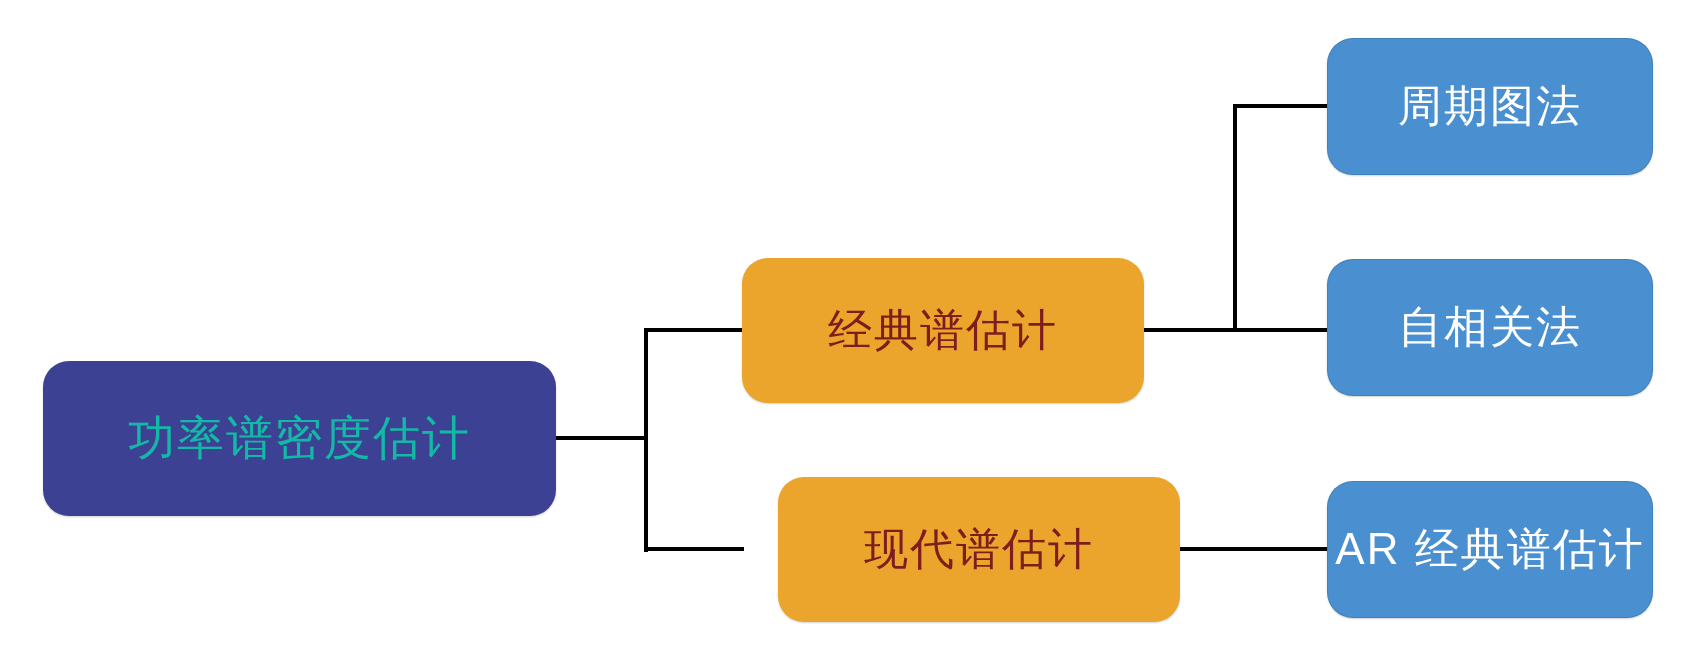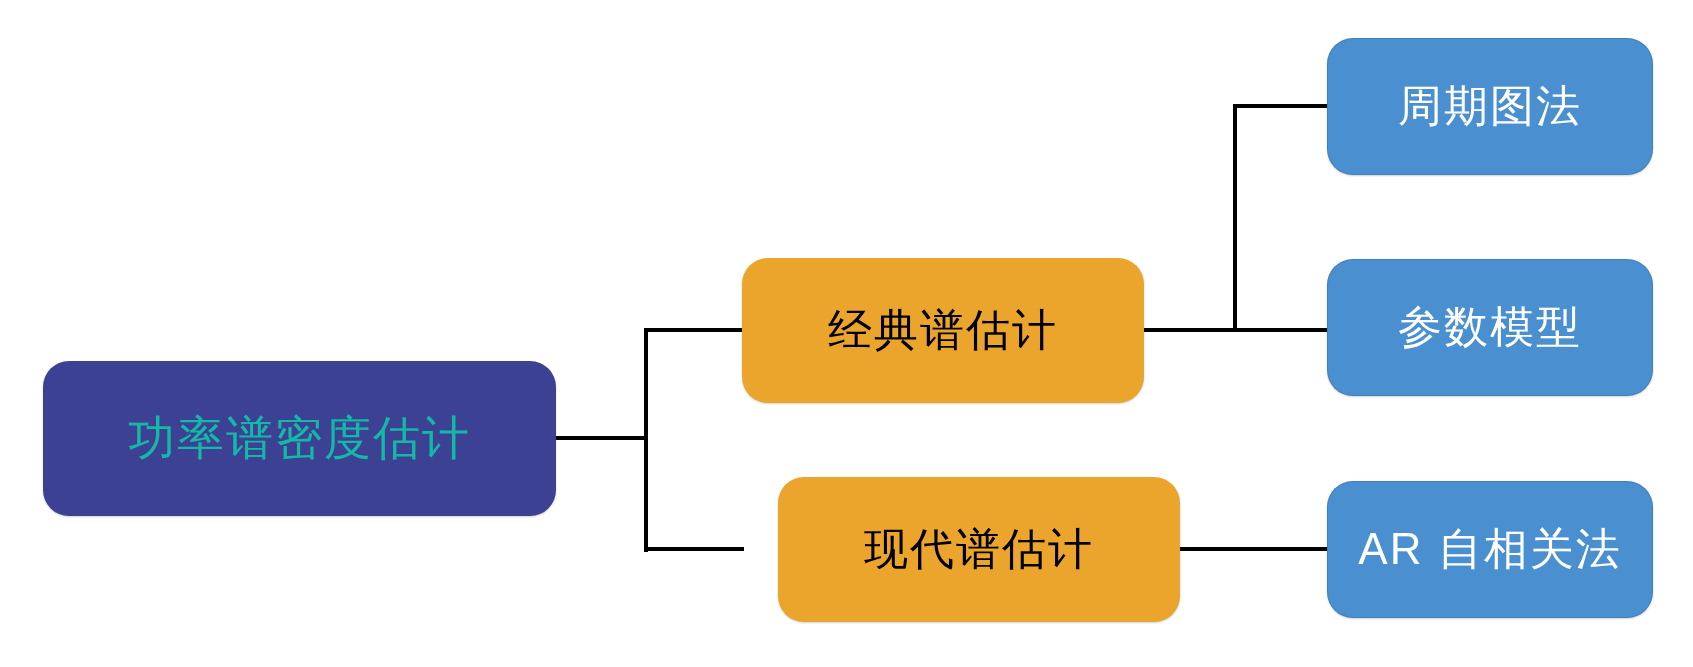--- a/index.html
+++ b/index.html
@@ -30,21 +30,21 @@
   .node-root {
     left: 43px; top: 361px;
     width: 513px; height: 155px;
     background: #3C4193;
     color: #14b8a6;
     font-size: 47px;
   }
   .node-branch {
     width: 402px; height: 145px;
     background: #EBA42C;
-    color: #000000;
+    color: #7f1d1d;
     font-size: 44px;
   }
   .node-branch-classic { left: 742px; top: 258px; }
   .node-branch-modern  { left: 742px; top: 477px; margin-left: 36px; }
   .node-leaf {
     width: 326px; height: 137px;
     background: #4A90D0;
     color: #ffffff;
     font-size: 44px;
     border: 1px solid rgba(35,80,125,0.25);
@@ -81,17 +81,17 @@
   <div class="line l-ar"></div>
 
   <div class="node node-root">功率谱密度估计</div>
 
   <div class="node node-branch node-branch-classic">经典谱估计</div>
 
   <div class="node node-branch node-branch-modern">现代谱估计</div>
 
   <div class="node node-leaf node-leaf-periodogram">周期图法</div>
 
-  <div class="node node-leaf node-leaf-autocorr">参数模型</div>
+  <div class="node node-leaf node-leaf-autocorr">自相关法</div>
 
-  <div class="node node-leaf node-leaf-ar">AR 自相关法</div>
+  <div class="node node-leaf node-leaf-ar">AR 经典谱估计</div>
 
 </div>
 
 </body></html>

